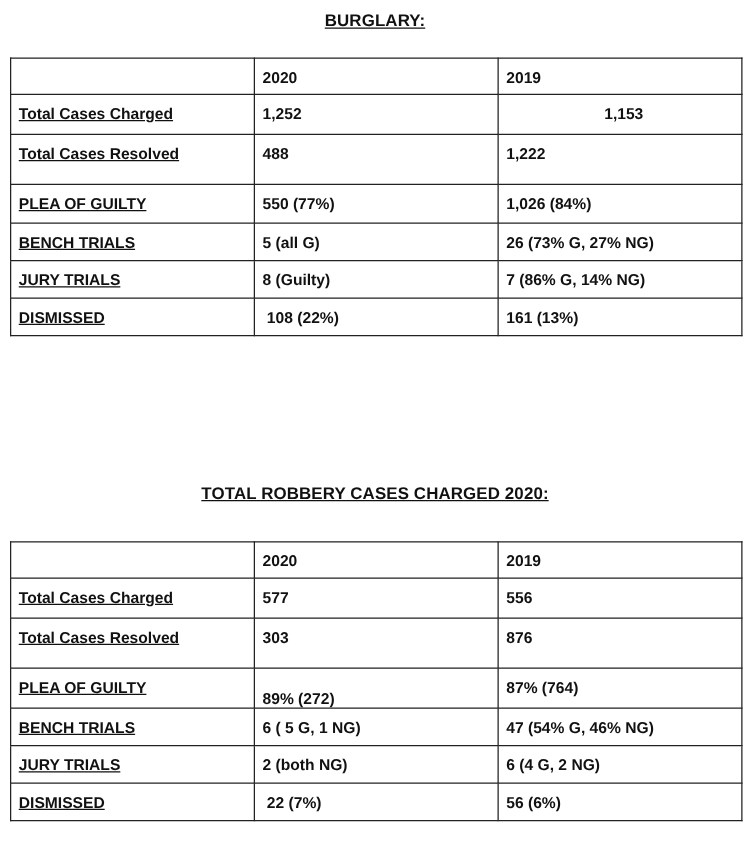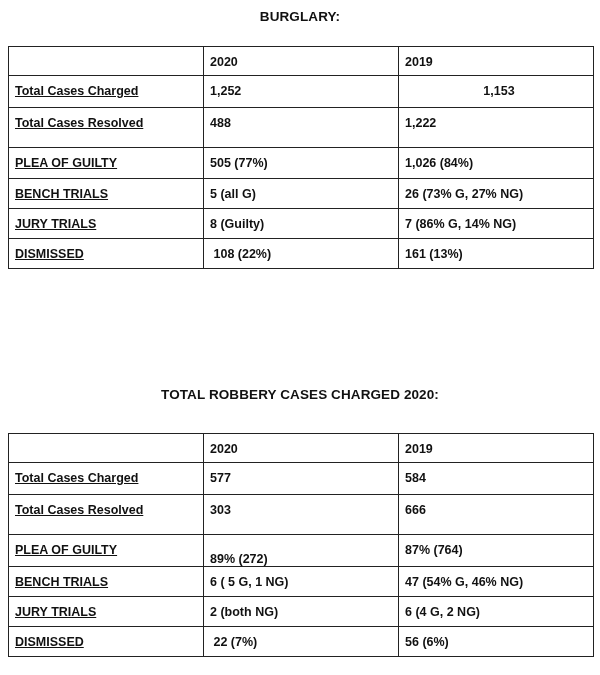--- a/index.html
+++ b/index.html
@@ -2,21 +2,21 @@
 <html><head>
 <meta charset="utf-8">
 <style>
   html, body { margin: 0; padding: 0; background: #ffffff; }
   body {
     width: 600px; height: 675px; position: relative; overflow: hidden;
     font-family: "Liberation Sans", sans-serif; color: #111;
   }
   .title {
     position: absolute; left: 0; width: 600px; text-align: center;
-    font-weight: bold; font-size: 13.5px; 
+    font-weight: bold; font-size: 13.5px; text-decoration: underline;
     letter-spacing: 0.1px;
   }
   table.stats {
     position: absolute; left: 8px; width: 585px;
     border-collapse: collapse; table-layout: fixed;
     font-size: 12.5px; font-weight: bold;
   }
   table.stats td {
     border: 1.5px solid #222; padding: 0 0 0 6px; vertical-align: top;
   }
@@ -49,21 +49,21 @@
     <td style="padding-top:8px;"><span>1,252</span></td>
     <td style="padding-top:8px;text-align:center;"><span>1,153</span></td>
   </tr>
   <tr style="height:40px;">
     <td style="padding-top:8px;"><span class="lbl">Total Cases Resolved</span></td>
     <td style="padding-top:8px;"><span>488</span></td>
     <td style="padding-top:8px;"><span>1,222</span></td>
   </tr>
   <tr style="height:31px;">
     <td style="padding-top:8px;"><span class="lbl">PLEA OF GUILTY</span></td>
-    <td style="padding-top:8px;"><span>505 (77%)</span></td>
+    <td style="padding-top:8px;"><span>550 (77%)</span></td>
     <td style="padding-top:8px;"><span>1,026 (84%)</span></td>
   </tr>
   <tr style="height:30px;">
     <td style="padding-top:8px;"><span class="lbl">BENCH TRIALS</span></td>
     <td style="padding-top:8px;"><span>5 (all G)</span></td>
     <td style="padding-top:8px;"><span>26 (73% G, 27% NG)</span></td>
   </tr>
   <tr style="height:30px;">
     <td style="padding-top:8px;"><span class="lbl">JURY TRIALS</span></td>
     <td style="padding-top:8px;"><span>8 (Guilty)</span></td>
@@ -87,26 +87,26 @@
     </colgroup>
   <tbody>
       <tr style="height:29px;">
     <td></td>
     <td style="padding-top:8px;"><span class="hdr">2020</span></td>
     <td style="padding-top:8px;"><span class="hdr">2019</span></td>
   </tr>
   <tr style="height:32px;">
     <td style="padding-top:8px;"><span class="lbl">Total Cases Charged</span></td>
     <td style="padding-top:8px;"><span>577</span></td>
-    <td style="padding-top:8px;"><span>584</span></td>
+    <td style="padding-top:8px;"><span>556</span></td>
   </tr>
   <tr style="height:40px;">
     <td style="padding-top:8px;"><span class="lbl">Total Cases Resolved</span></td>
     <td style="padding-top:8px;"><span>303</span></td>
-    <td style="padding-top:8px;"><span>666</span></td>
+    <td style="padding-top:8px;"><span>876</span></td>
   </tr>
   <tr style="height:31px;">
     <td style="padding-top:8px;"><span class="lbl">PLEA OF GUILTY</span></td>
     <td style="padding-top:17px;"><span>89% (272)</span></td>
     <td style="padding-top:8px;"><span>87% (764)</span></td>
   </tr>
   <tr style="height:30px;">
     <td style="padding-top:8px;"><span class="lbl">BENCH TRIALS</span></td>
     <td style="padding-top:8px; white-space:pre;"><span>6 ( 5 G, 1 NG)</span></td>
     <td style="padding-top:8px;"><span>47 (54% G, 46% NG)</span></td>

